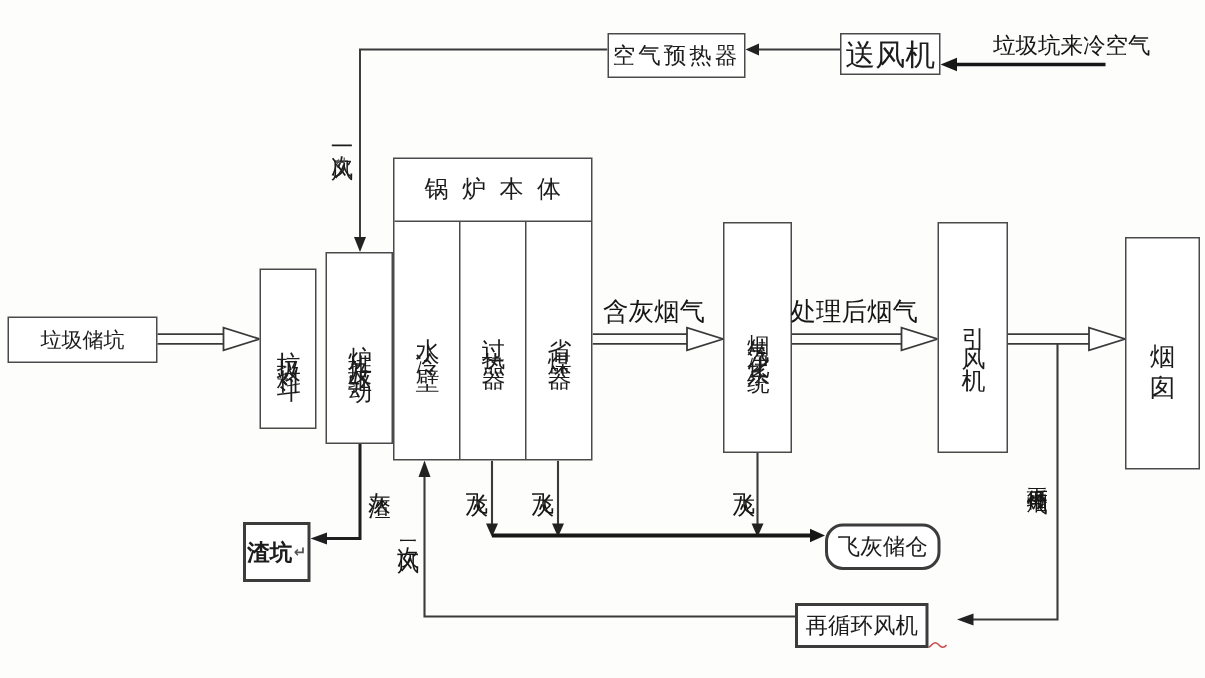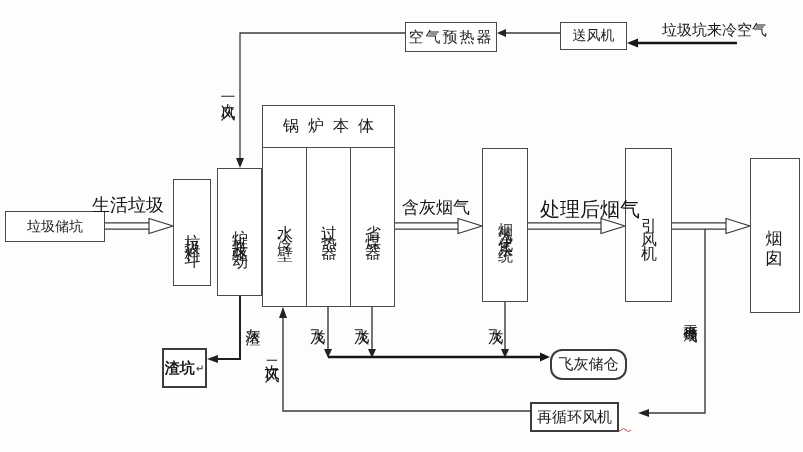--- a/index.html
+++ b/index.html
@@ -146,21 +146,21 @@
       <div class="col">
         <span class="vtext" style="font-size:16px;letter-spacing:10px;">省煤器</span>
       </div>
     </div>
   </div>
 
   <div class="box" style="left:405px;top:22px;width:92px;height:30px;font-size:15px;letter-spacing:2px;">
     <span>空气预热器</span>
   </div>
 
-  <div class="box" style="left:560px;top:22px;width:67px;height:28px;font-size:14px;">
+  <div class="box" style="left:560px;top:22px;width:67px;height:28px;font-size:20px;">
     <span>送风机</span>
   </div>
 
   <div class="box" style="left:482px;top:148px;width:46px;height:154px;">
     <span class="vtext" style="font-size:15px;letter-spacing:5px;">烟气净化系统</span>
   </div>
 
   <div class="box" style="left:625px;top:148px;width:47px;height:154px;">
     <span class="vtext" style="font-size:16px;letter-spacing:13px;">引风机</span>
   </div>
@@ -175,25 +175,24 @@
   </div>
 
   <div class="box heavy" style="left:550px;top:349px;width:77px;height:31px;font-size:15px;border-radius:12px;">
     <span>飞灰储仓</span>
   </div>
 
   <div class="box heavy" style="left:530px;top:402px;width:89px;height:30px;font-size:15px;">
     <span>再循环风机</span>
   </div>
 
-  <div class="flabel" style="left:92px;top:193px;font-size:18px;">生活垃圾</div>
 
   <div class="flabel" style="left:402px;top:196px;font-size:17px;">含灰烟气</div>
 
-  <div class="flabel" style="left:527px;top:196px;font-size:20px;margin-left:13px;">处理后烟气</div>
+  <div class="flabel" style="left:527px;top:196px;font-size:17px;">处理后烟气</div>
 
   <div class="flabel" style="left:662px;top:21px;font-size:15px;">垃圾坑来冷空气</div>
 
   <div class="flabel" style="left:218px;top:83px;text-align:center;">
     <span class="vtext" style="font-size:15px;letter-spacing:3px;">一次风</span>
     <div style="font-size:10px;color:#555;margin-top:1px;">↵</div>
   </div>
 
   <div class="flabel vtext" style="left:262px;top:349px;font-size:15px;letter-spacing:4px;">二次风</div>
 

